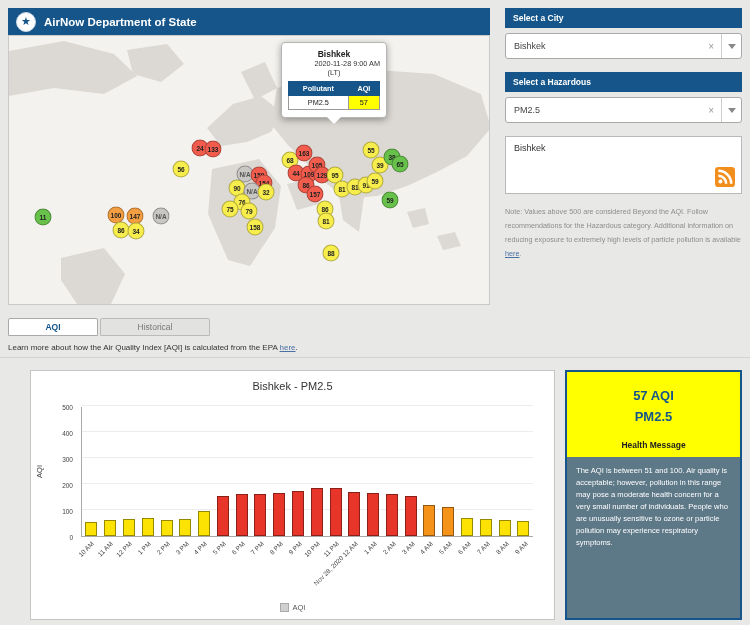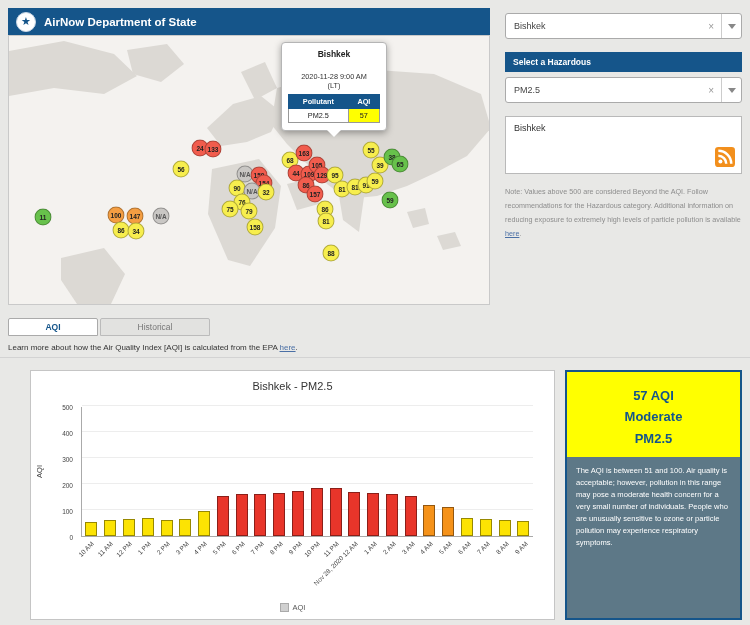--- a/index.html
+++ b/index.html
@@ -26,21 +26,21 @@
     font-size:6.5px; font-weight:bold; color:#222; border:1px solid rgba(0,0,0,.28);
     transform:translate(-50%,-50%); cursor:pointer; }
 
   
   .popup { position:absolute; left:272px; top:6px; width:106px; background:#fff;
     border:1px solid #b5b5b5; border-radius:4px; box-shadow:0 2px 7px rgba(0,0,0,.35);
     padding:6px 6px 7px; text-align:center; z-index:5; }
   .popup::after { content:""; position:absolute; left:50%; bottom:-7px; margin-left:-7px;
     border-left:7px solid transparent; border-right:7px solid transparent; border-top:7px solid #fff; }
   .popup-city { font-weight:bold; font-size:8.5px; color:#222; }
-  .popup-date { font-size:7.3px; color:#333; margin-top:13px; }
+  .popup-date { font-size:7.3px; color:#333; margin-top:0;text-align:right; }
   .popup-lt { font-size:7.3px; color:#333; }
   .popup table { width:100%; border-collapse:collapse; margin-top:4px; }
   .popup th { background:#15558a; color:#fff; font-size:7.3px; font-weight:bold; padding:2px 3px; border:1px solid #15558a; }
   .popup td { font-size:7.3px; padding:2px 3px; border:1px solid #999; color:#222; }
   .popup td.aqi-cell { background:#ffff00; font-weight:normal; }
 
   
   .sidebar { position:absolute; left:505px; top:8px; width:237px; }
   .side-header { background:#15558a; color:#fff; font-weight:bold; font-size:8.5px; padding:5px 8px; }
   .select-box { background:#fff; border:1px solid #aaa; border-radius:3px; height:26px;
@@ -183,20 +183,21 @@
       <tr>
         <td>PM2.5</td>
         <td class="aqi-cell">57</td>
       </tr>
     </tbody>
       </table>
   </div>
 </div>
 
 <div class="sidebar">
+  <div class="side-header">Select a City</div>
   <div class="select-box">
     <span>Bishkek</span>
     <span class="clear-x">×</span>
     <span class="arrow-zone">
         <span class="caret"></span>
       </span>
   </div>
 
   <div class="gap"></div>
 
@@ -308,17 +309,17 @@
     </div>
   <div class="legend">
     <span class="sq"></span>
     <span>AQI</span>
   </div>
 </div>
 
 <div class="cc">
   <div class="cc-aqi">
     <div>57 AQI</div>
-    <div>Moderate</div>
     <div>PM2.5</div>
   </div>
+  <div class="cc-health-head">Health Message</div>
   <div class="cc-health-body">The AQI is between 51 and 100. Air quality is acceptable; however, pollution in this range may pose a moderate health concern for a very small number of individuals. People who are unusually sensitive to ozone or particle pollution may experience respiratory symptoms.</div>
 </div>
 
 </body></html>

